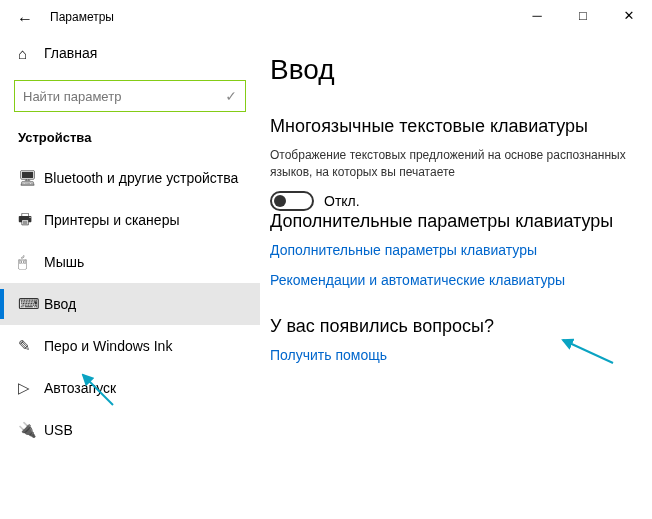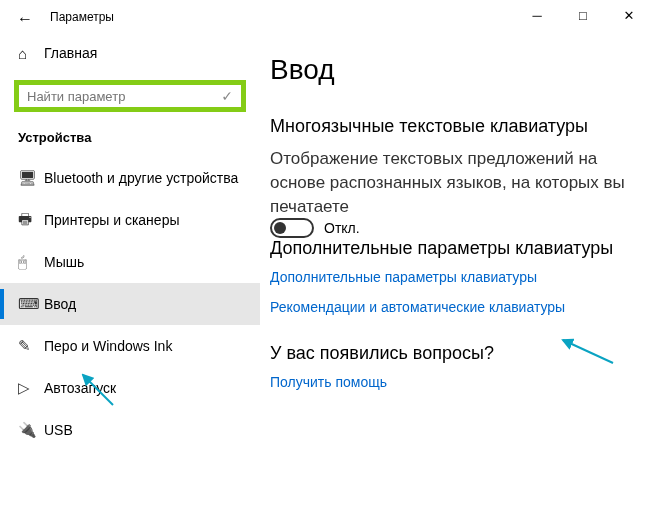--- a/index.html
+++ b/index.html
@@ -8,32 +8,32 @@
   .titlebar .back { width: 30px; text-align: center; font-size: 16px; cursor: pointer; }
   .titlebar .title { font-size: 12px; margin-left: 10px; }
   .winctrls { position: absolute; top: 0; right: 0; display: flex; }
   .winctrls div { width: 46px; height: 30px; display: flex; align-items: center; justify-content: center; font-size: 13px; cursor: pointer; }
   .container { display: flex; height: calc(100% - 34px); }
   .sidebar { width: 260px; padding-left: 0; }
   .home { display: flex; align-items: center; height: 38px; padding-left: 18px; cursor: pointer; }
   .home .icon { width: 26px; font-size: 15px; }
   .home .lbl { font-size: 14px; }
   .search-wrap { padding: 8px 14px 10px 14px; }
-  .search { width: 232px; height: 32px; border: 5px solid #84cc16; background: #fff; display: flex; align-items: center; padding: 0 8px; }
+  .search { width: 232px; height: 32px; border: 1px solid #84cc16; background: #fff; display: flex; align-items: center; padding: 0 8px; }
   .search input { flex: 1; border: none; outline: none; font-size: 13px; background: transparent; }
   .search .sicon { color: #888; font-size: 14px; }
   .cat { font-size: 13px; font-weight: 600; padding: 8px 0 12px 18px; }
   .navitem { display: flex; align-items: center; height: 42px; padding-left: 18px; cursor: pointer; font-size: 14px; position: relative; }
   .navitem.selected { background: #e6e6e6; }
   .navitem.selected::before { content: ""; position: absolute; left: 0; top: 6px; bottom: 6px; width: 4px; background: #0078d7; }
   .navitem .icon { width: 26px; font-size: 15px; color: #333; }
   .main { flex: 1; padding: 20px 16px 0 10px; }
   .main h1 { font-size: 28px; font-weight: 400; margin-bottom: 30px; }
   .main h2 { font-size: 18px; font-weight: 400; margin-bottom: 10px; }
-  .desc { font-size: 17px; color: #333; line-height: 1.4; }
+  .desc { font-size: 12px; color: #333; line-height: 1.4; margin-bottom: 10px; }
   .toggle-row { display: flex; align-items: center; }
   .toggle { width: 44px; height: 20px; border: 2px solid #333; border-radius: 20px; position: relative; cursor: pointer; margin-right: 10px; }
   .toggle .knob { width: 12px; height: 12px; background: #333; border-radius: 50%; position: absolute; left: 2px; top: 2px; }
   .toggle-label { font-size: 14px; }
   .link { color: #0066cc; font-size: 14px; cursor: pointer; display: block; margin-bottom: 14px; }
   .section2 { margin-bottom: 28px; }
   .arrow { position: absolute; pointer-events: none; }
   .arrow svg { overflow: visible; }
 </style>
 </head>

